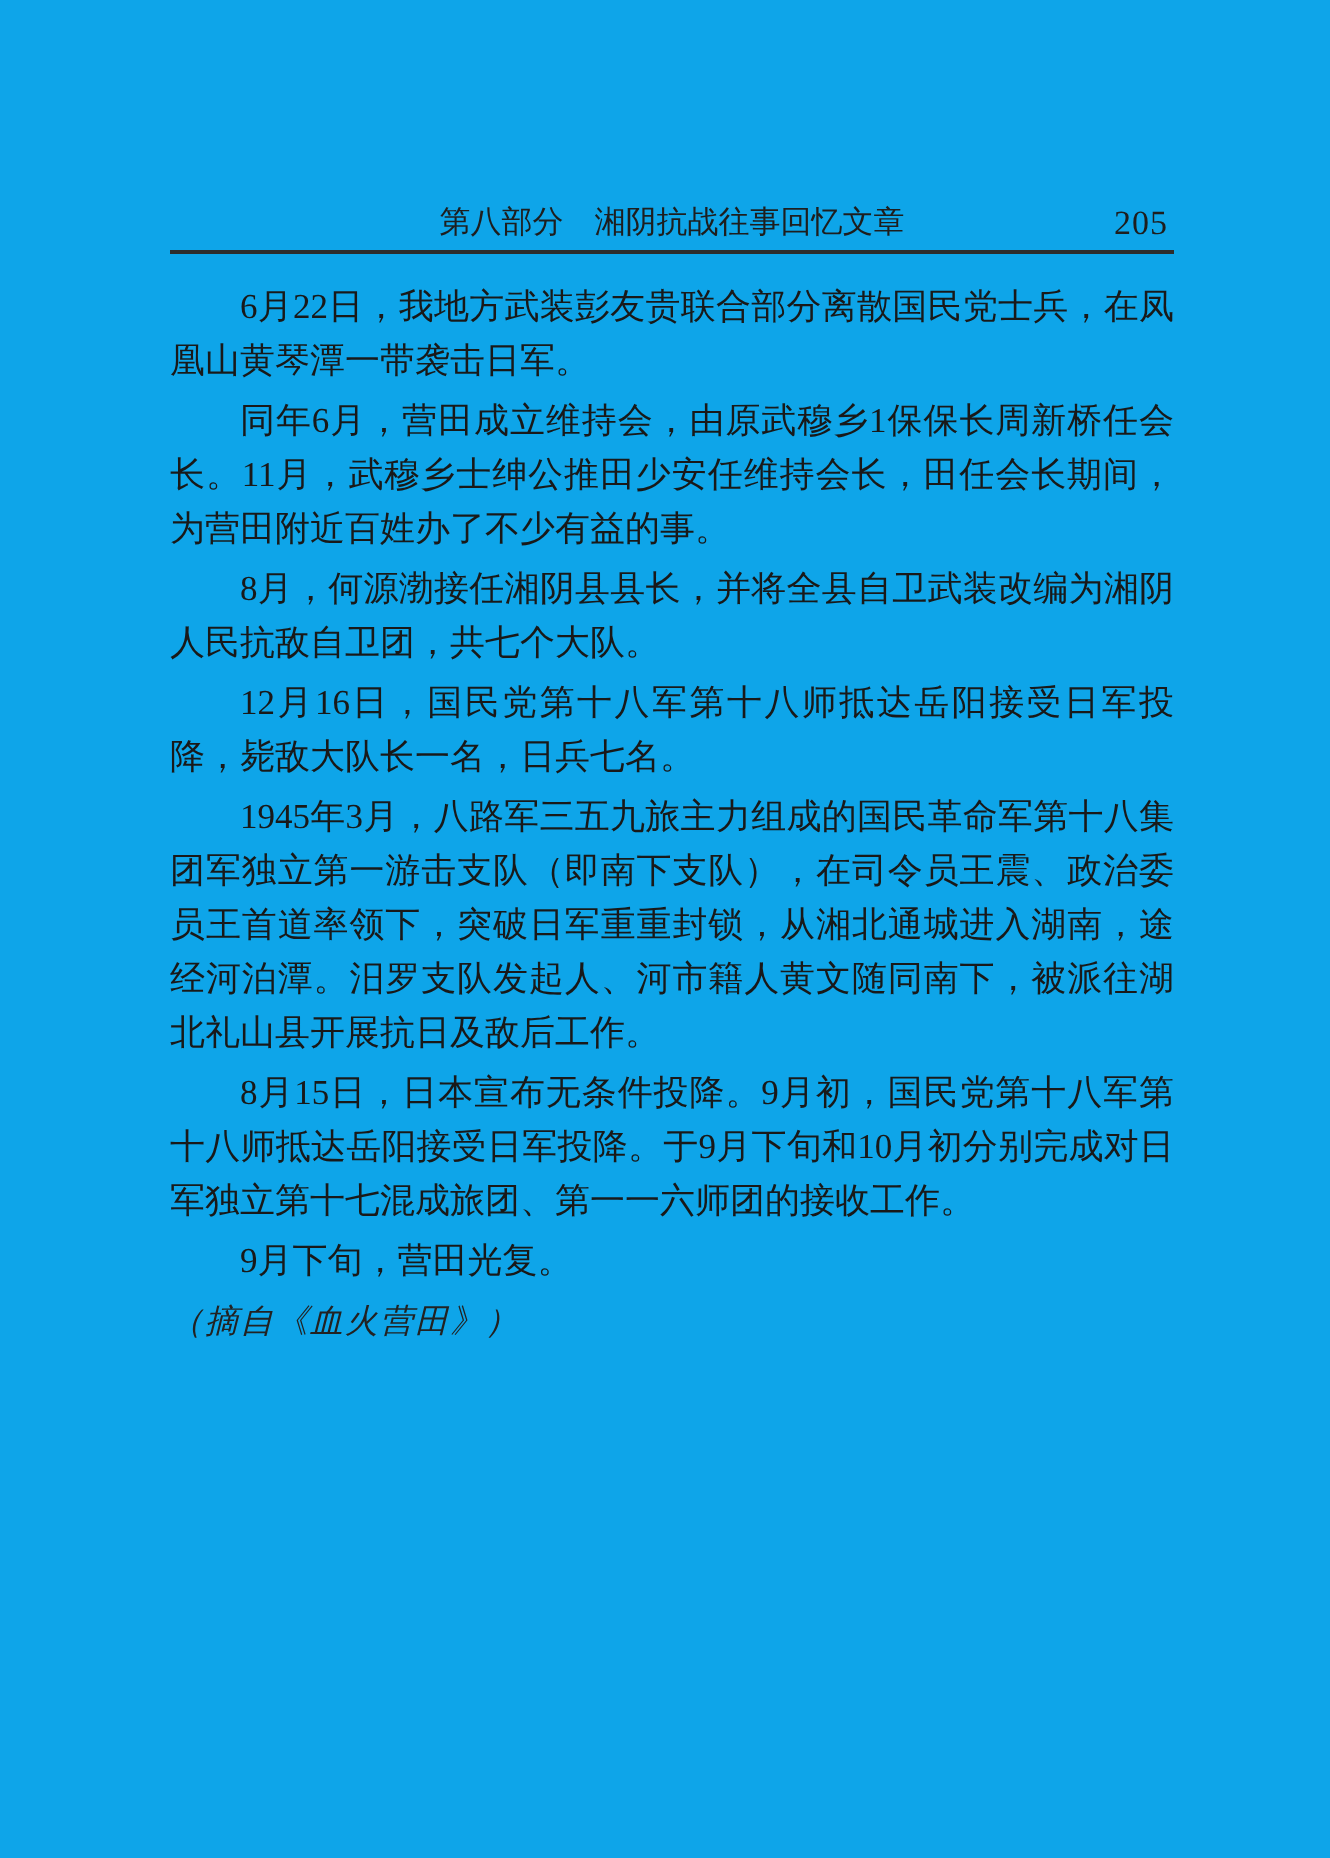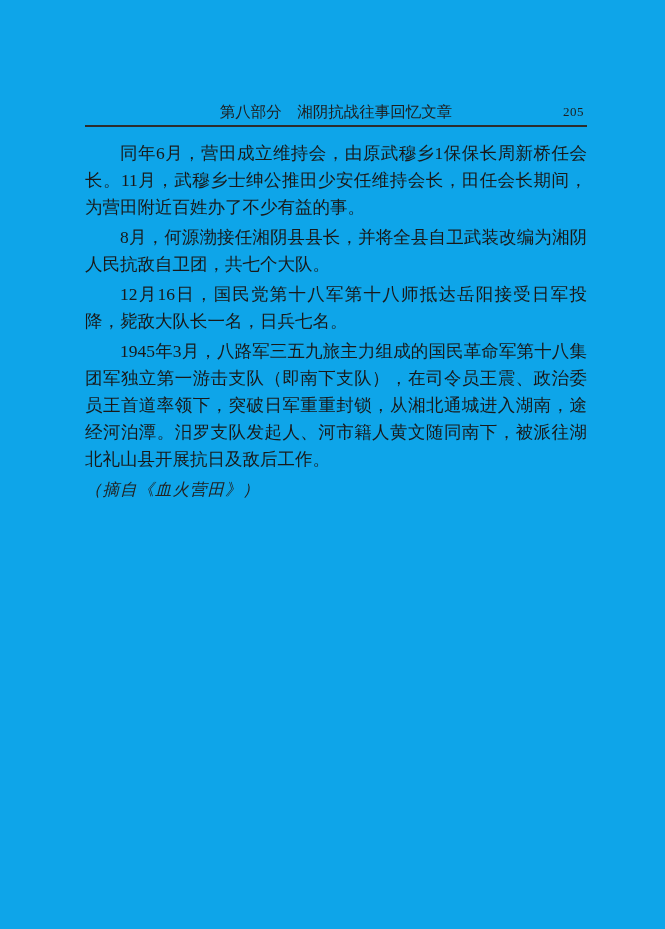--- a/index.html
+++ b/index.html
@@ -31,21 +31,21 @@
     color: #1e1e1e;
     white-space: nowrap;
   }
   .running-head .section {
     margin-right: 1em;
   }
   .page-num {
     position: absolute;
     right: 3px;
     top: 0;
-    font-size: 13px;
+    font-size: 17px;
     line-height: 22px;
     letter-spacing: 0.5px;
   }
   .rule {
     height: 2px;
     background: #2d2d2d;
     margin-top: 2px;
   }
   .body {
     margin-top: 13px;
@@ -76,21 +76,24 @@
   <div class="content">
 
     <div class="running-head">
       <span class="section">第八部分</span><span>湘阴抗战往事回忆文章</span>
       <span class="page-num">205</span>
     </div>
 
     <div class="rule"></div>
 
     <div class="body">
+      <p>6月22日，我地方武装彭友贵联合部分离散国民党士兵，在凤凰山黄琴潭一带袭击日军。</p>
       <p>同年6月，营田成立维持会，由原武穆乡1保保长周新桥任会长。11月，武穆乡士绅公推田少安任维持会长，田任会长期间，为营田附近百姓办了不少有益的事。</p>
       <p>8月，何源渤接任湘阴县县长，并将全县自卫武装改编为湘阴人民抗敌自卫团，共七个大队。</p>
       <p>12月16日，国民党第十八军第十八师抵达岳阳接受日军投降，毙敌大队长一名，日兵七名。</p>
       <p>1945年3月，八路军三五九旅主力组成的国民革命军第十八集团军独立第一游击支队（即南下支队），在司令员王震、政治委员王首道率领下，突破日军重重封锁，从湘北通城进入湖南，途经河泊潭。汨罗支队发起人、河市籍人黄文随同南下，被派往湖北礼山县开展抗日及敌后工作。</p>
+      <p>8月15日，日本宣布无条件投降。9月初，国民党第十八军第十八师抵达岳阳接受日军投降。于9月下旬和10月初分别完成对日军独立第十七混成旅团、第一一六师团的接收工作。</p>
+      <p>9月下旬，营田光复。</p>
       <p class="attribution">（摘自《血火营田》）</p>
     </div>
 
   </div>
 </div>
 
 </body></html>

